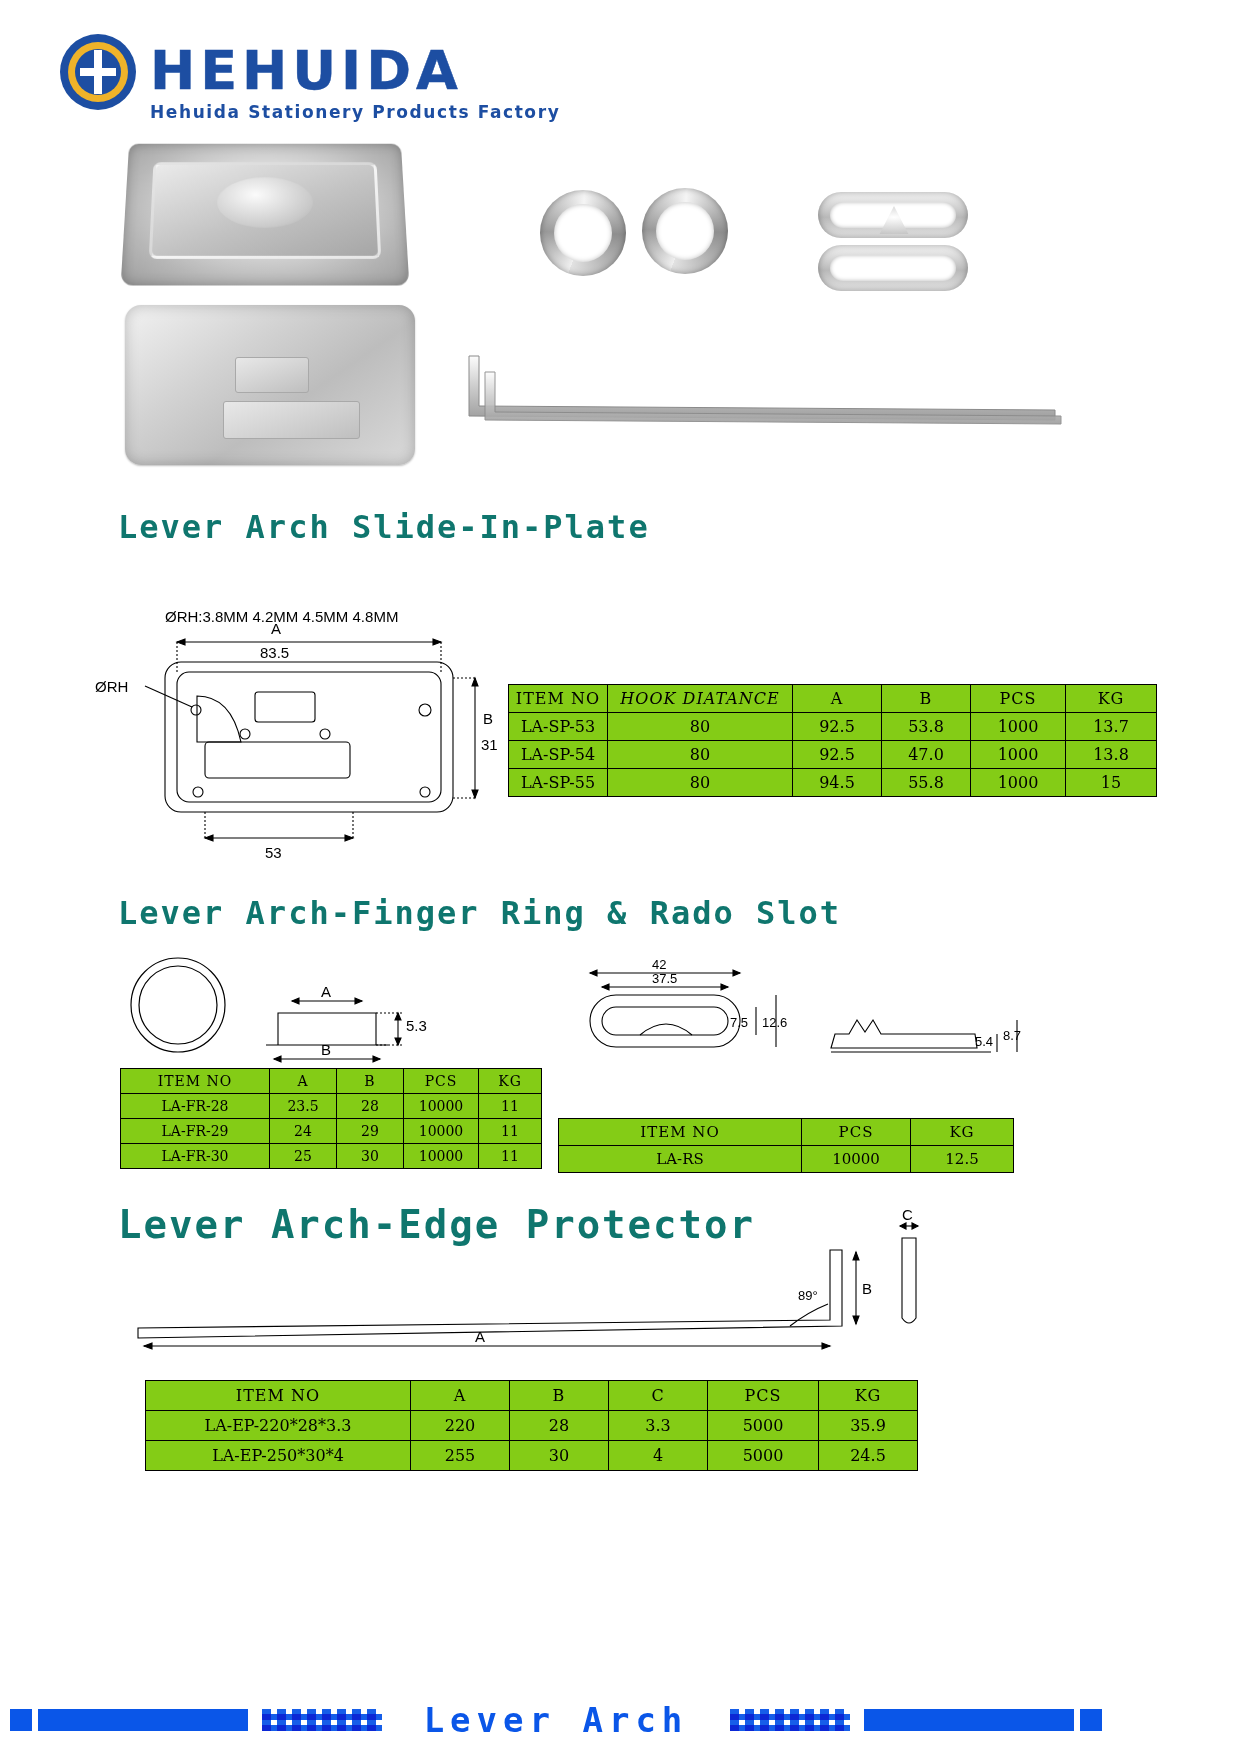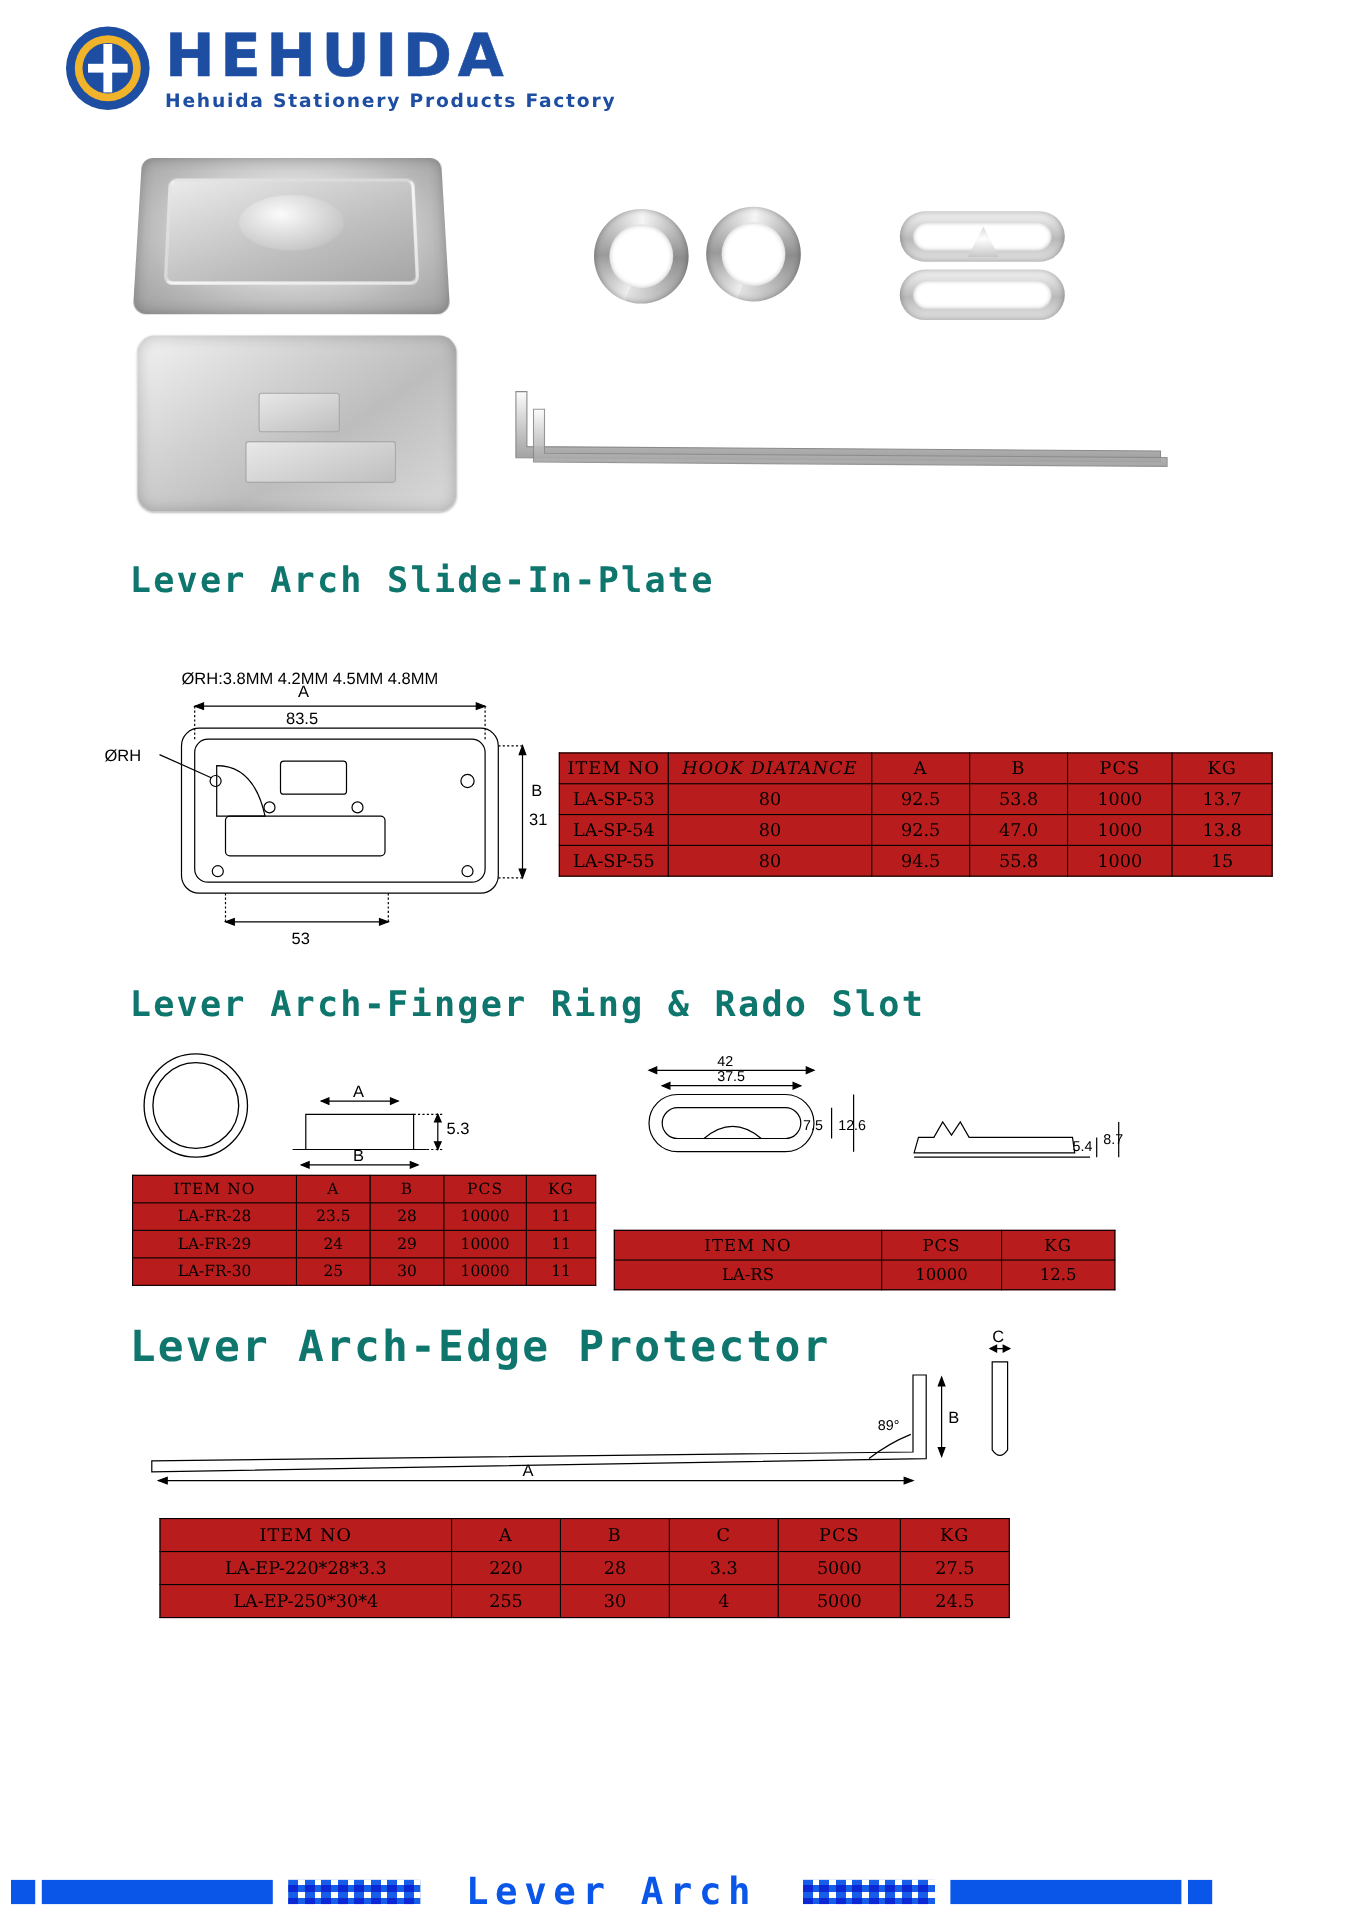--- a/index.html
+++ b/index.html
@@ -57,20 +57,21 @@
     background: #ffffff;
   }
   .logo-mark .bar-v {
     position: absolute;
     left: 34px; top: 16px;
     width: 8px; height: 44px;
     background: #ffffff;
   }
   .logo-text-wrap {
     margin-left: 14px;
+    margin-top: 20px;
   }
   .logo-title {
     font-family: "DejaVu Sans", sans-serif;
     font-weight: bold;
     font-size: 54px;
     letter-spacing: 5px;
     color: #1d4ea2;
     line-height: 58px;
     -webkit-text-stroke: 0.5px #1d4ea2;
   }
@@ -190,21 +191,21 @@
   }
 
   
   .draw { position: absolute; }
 
   
   table.spec {
     position: absolute;
     border-collapse: collapse;
     font-family: "DejaVu Serif", serif;
-    background: #b91c1c;
+    background: #84cc16;
   }
   table.spec th, table.spec td {
     border: 1px solid #000000;
     text-align: center;
     white-space: nowrap;
   }
   table.spec th {
     font-weight: normal;
     letter-spacing: 1px;
   }
@@ -591,21 +592,21 @@
       <th class="c-kg">KG</th>
     </tr>
   </thead>
   <tbody>
     <tr>
       <td>LA-EP-220*28*3.3</td>
       <td>220</td>
       <td>28</td>
       <td>3.3</td>
       <td>5000</td>
-      <td>27.5</td>
+      <td>35.9</td>
     </tr>
     <tr>
       <td>LA-EP-250*30*4</td>
       <td>255</td>
       <td>30</td>
       <td>4</td>
       <td>5000</td>
       <td>24.5</td>
     </tr>
   </tbody>

